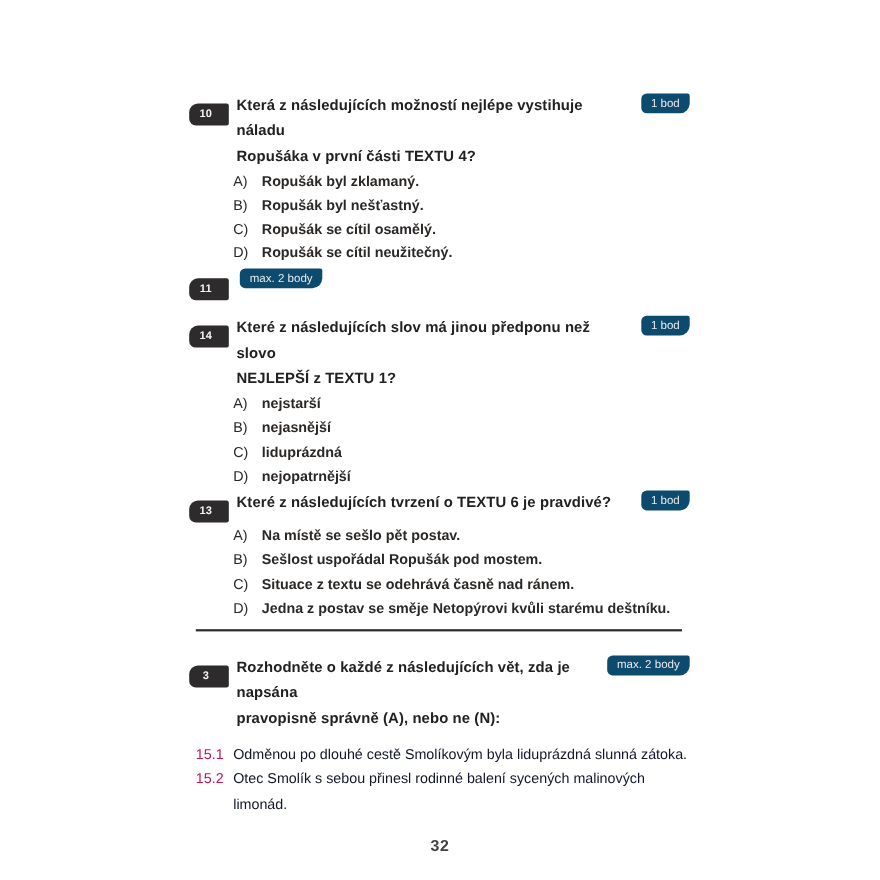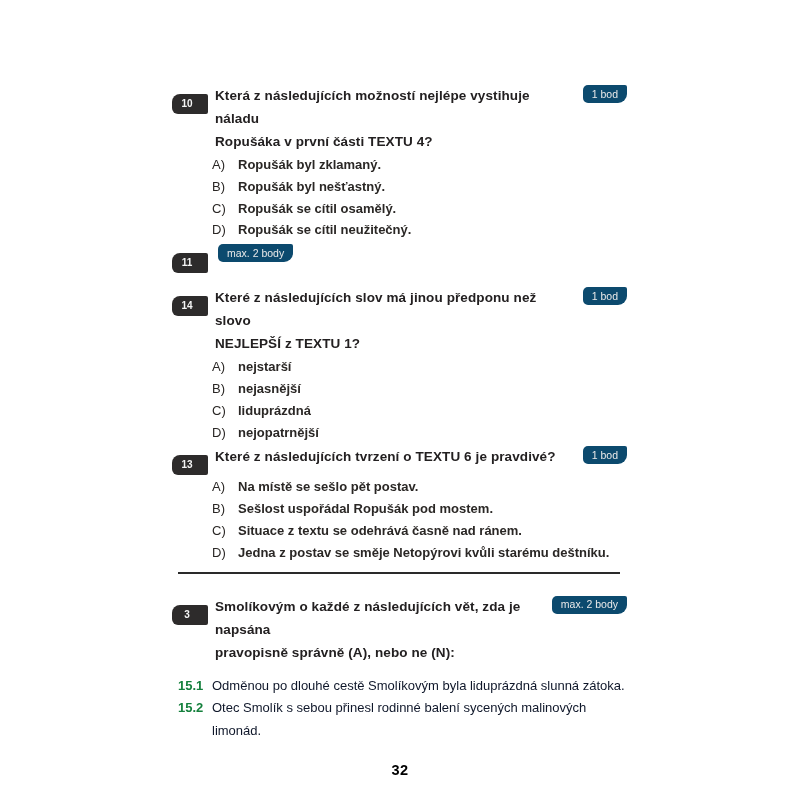--- a/index.html
+++ b/index.html
@@ -34,25 +34,25 @@
 
   .options { list-style:none; margin-top:1px; }
   .option { display:flex; margin-left:40px; font-size:13px; line-height:21.8px; color:#2a2725; }
   .opt-letter { flex:0 0 26px; }
   .opt-text { flex:1;font-weight:bold; }
 
   .divider { border:none; border-top:2px solid #2a2a2a; margin:8px 7px 21px 6px; }
 
   .subitems { margin-top:11px; }
   .subitem { display:flex; font-size:13px; line-height:22.5px; }
-  .sub-num { flex:0 0 34px; margin-left:6px; color:#15803d; font-weight:bold; }
+  .sub-num { flex:0 0 34px; margin-left:6px; color:#be185d; font-weight:normal; }
   .sub-text { flex:1; color:#0f172a; }
 
   .footer { position:absolute; left:0; right:0; top:761px; text-align:center; }
-  .page-number { font-size:14.5px; font-weight:bold; color:#000000; letter-spacing:0.5px; }
+  .page-number { font-size:14.5px; font-weight:bold; color:#404040; letter-spacing:0.5px; }
 </style>
 </head>
 <body>
 
 <div class="page">
   <div class="content">
 
     <section class="question">
       <div class="q-header">
         <span class="q-num">10</span>
@@ -139,21 +139,21 @@
         </li>
       </ul>
     </section>
 
 
     <hr class="divider">
 
     <section class="question">
       <div class="q-header">
         <span class="q-num">3</span>
-        <div class="q-text">Smolíkovým o každé z následujících vět, zda je napsána
+        <div class="q-text">Rozhodněte o každé z následujících vět, zda je napsána
 pravopisně správně (A), nebo ne (N):</div>
         <span class="q-points">max. 2 body</span>
       </div>
       <div class="subitems">
         <div class="subitem">
           <span class="sub-num">15.1</span>
           <span class="sub-text">Odměnou po dlouhé cestě Smolíkovým byla liduprázdná slunná zátoka.</span>
         </div>
         <div class="subitem">
           <span class="sub-num">15.2</span>

